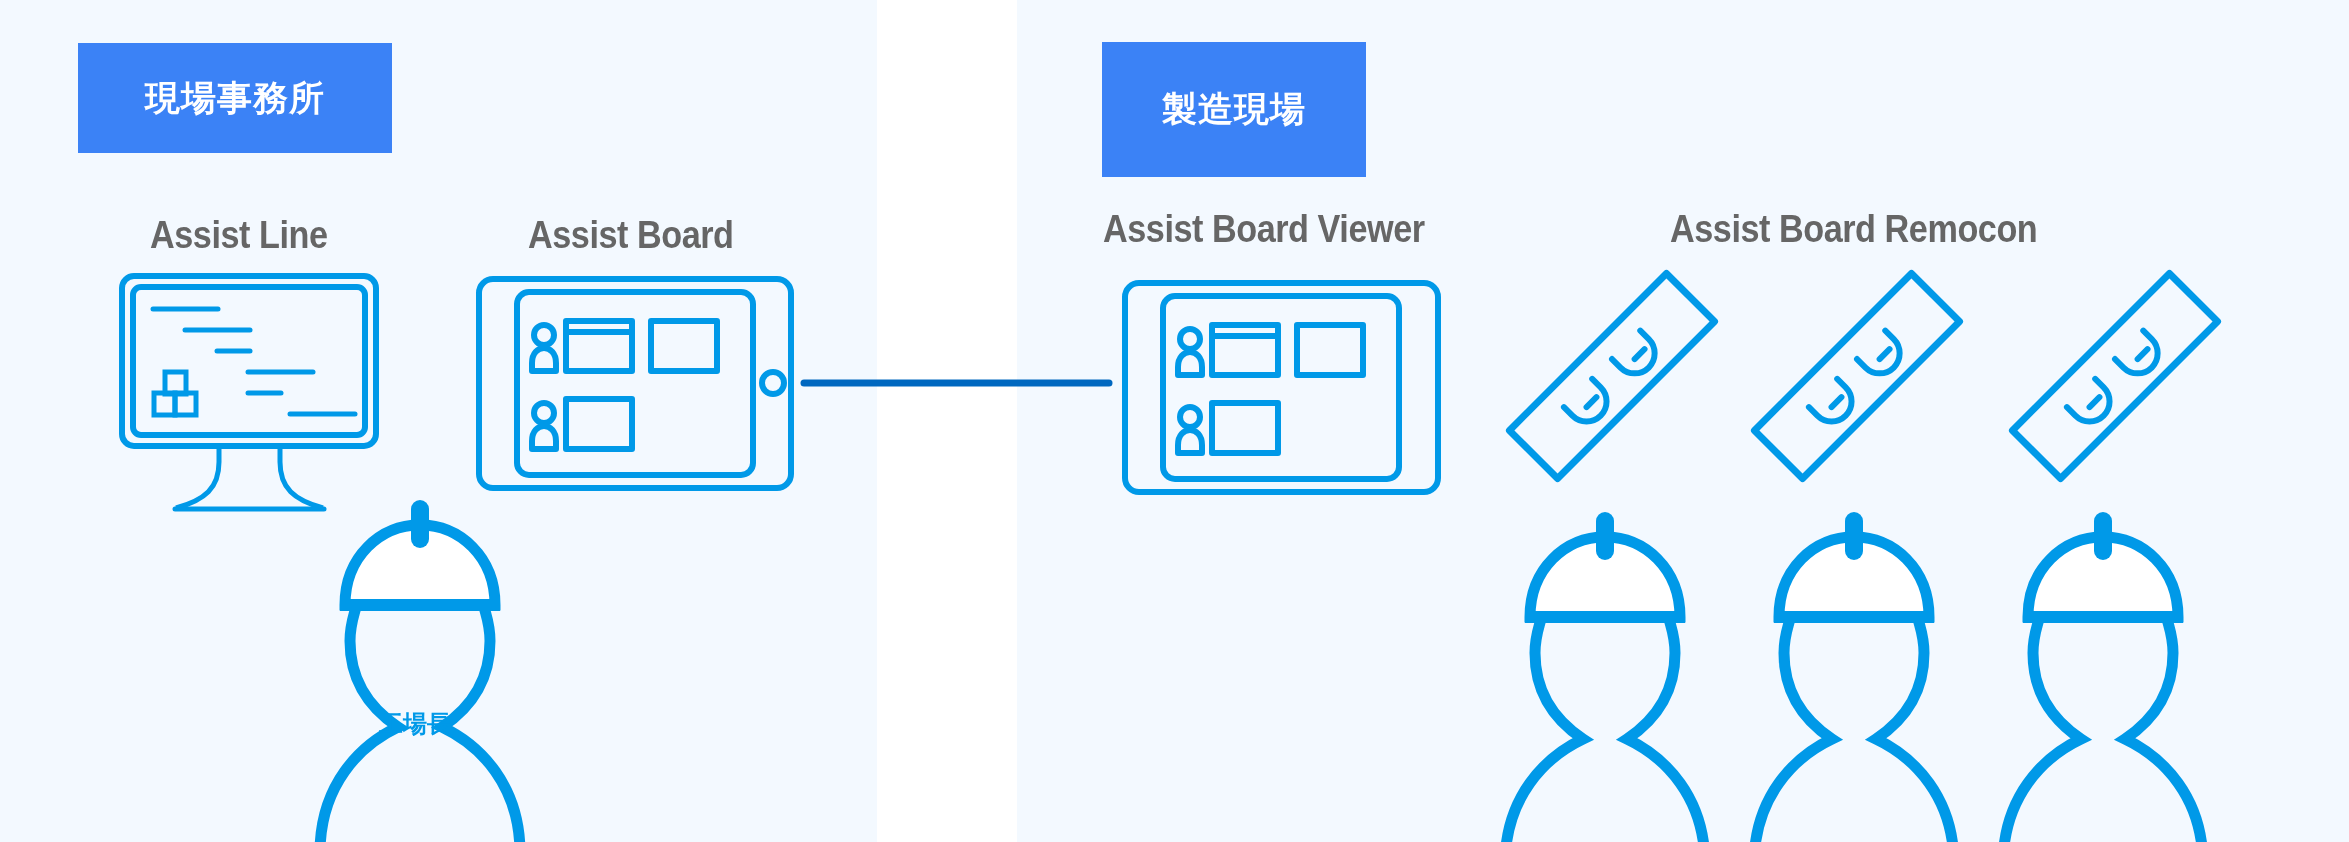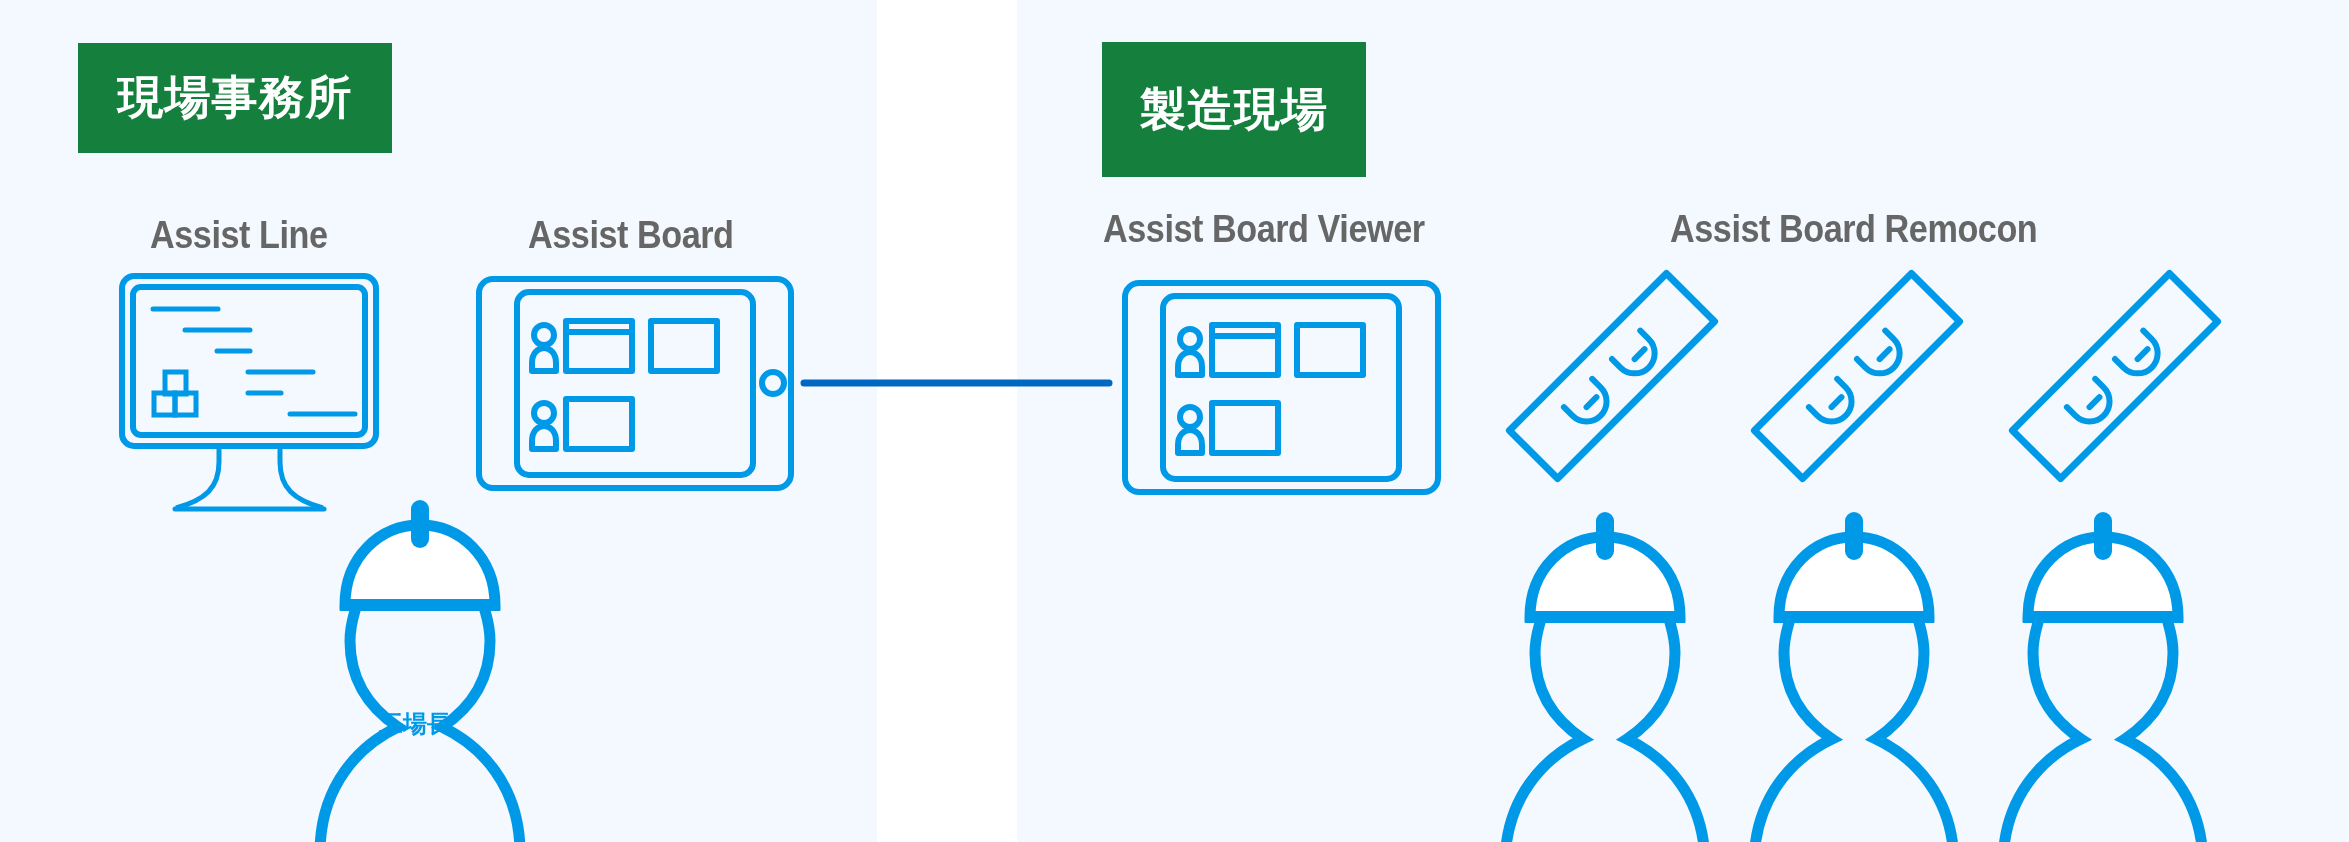--- a/index.html
+++ b/index.html
@@ -1,20 +1,20 @@
 <!DOCTYPE html>
 <html><head>
 <meta charset="utf-8">
 <style>
   html, body { margin: 0; padding: 0; }
   body { width: 2349px; height: 842px; background: #ffffff; position: relative; overflow: hidden; font-family: "Liberation Sans", sans-serif; }
   .panel { position: absolute; top: 0; height: 842px; background: #f3f9ff; }
   #panel-left { left: 0; width: 877px; }
   #panel-right { left: 1017px; width: 1332px; }
-  .header-box { position: absolute; background: #15803d; color: #ffffff; font-family: "DejaVu Sans", sans-serif; font-weight: bold; font-size: 46px; display: flex; align-items: center; justify-content: center; letter-spacing: 1px; }
+  .header-box { position: absolute; background: #3b82f6; color: #ffffff; font-family: "DejaVu Sans", sans-serif; font-weight: bold; font-size: 35px; display: flex; align-items: center; justify-content: center; letter-spacing: 1px; }
   .device-label { position: absolute; color: #666666; font-family: "Liberation Sans", sans-serif; font-weight: bold; font-size: 38px; white-space: nowrap; letter-spacing: -0.5px; transform: scaleX(0.9); transform-origin: left center; }
   svg.canvas { position: absolute; left: 0; top: 0; }
   .worker-label { position: absolute; color: #0099e8; font-family: "DejaVu Sans", sans-serif; font-weight: bold; font-size: 24px; white-space: nowrap; }
 </style>
 </head>
 <body>
 
 <div class="panel" id="panel-left"></div>
 <div class="panel" id="panel-right"></div>
 

